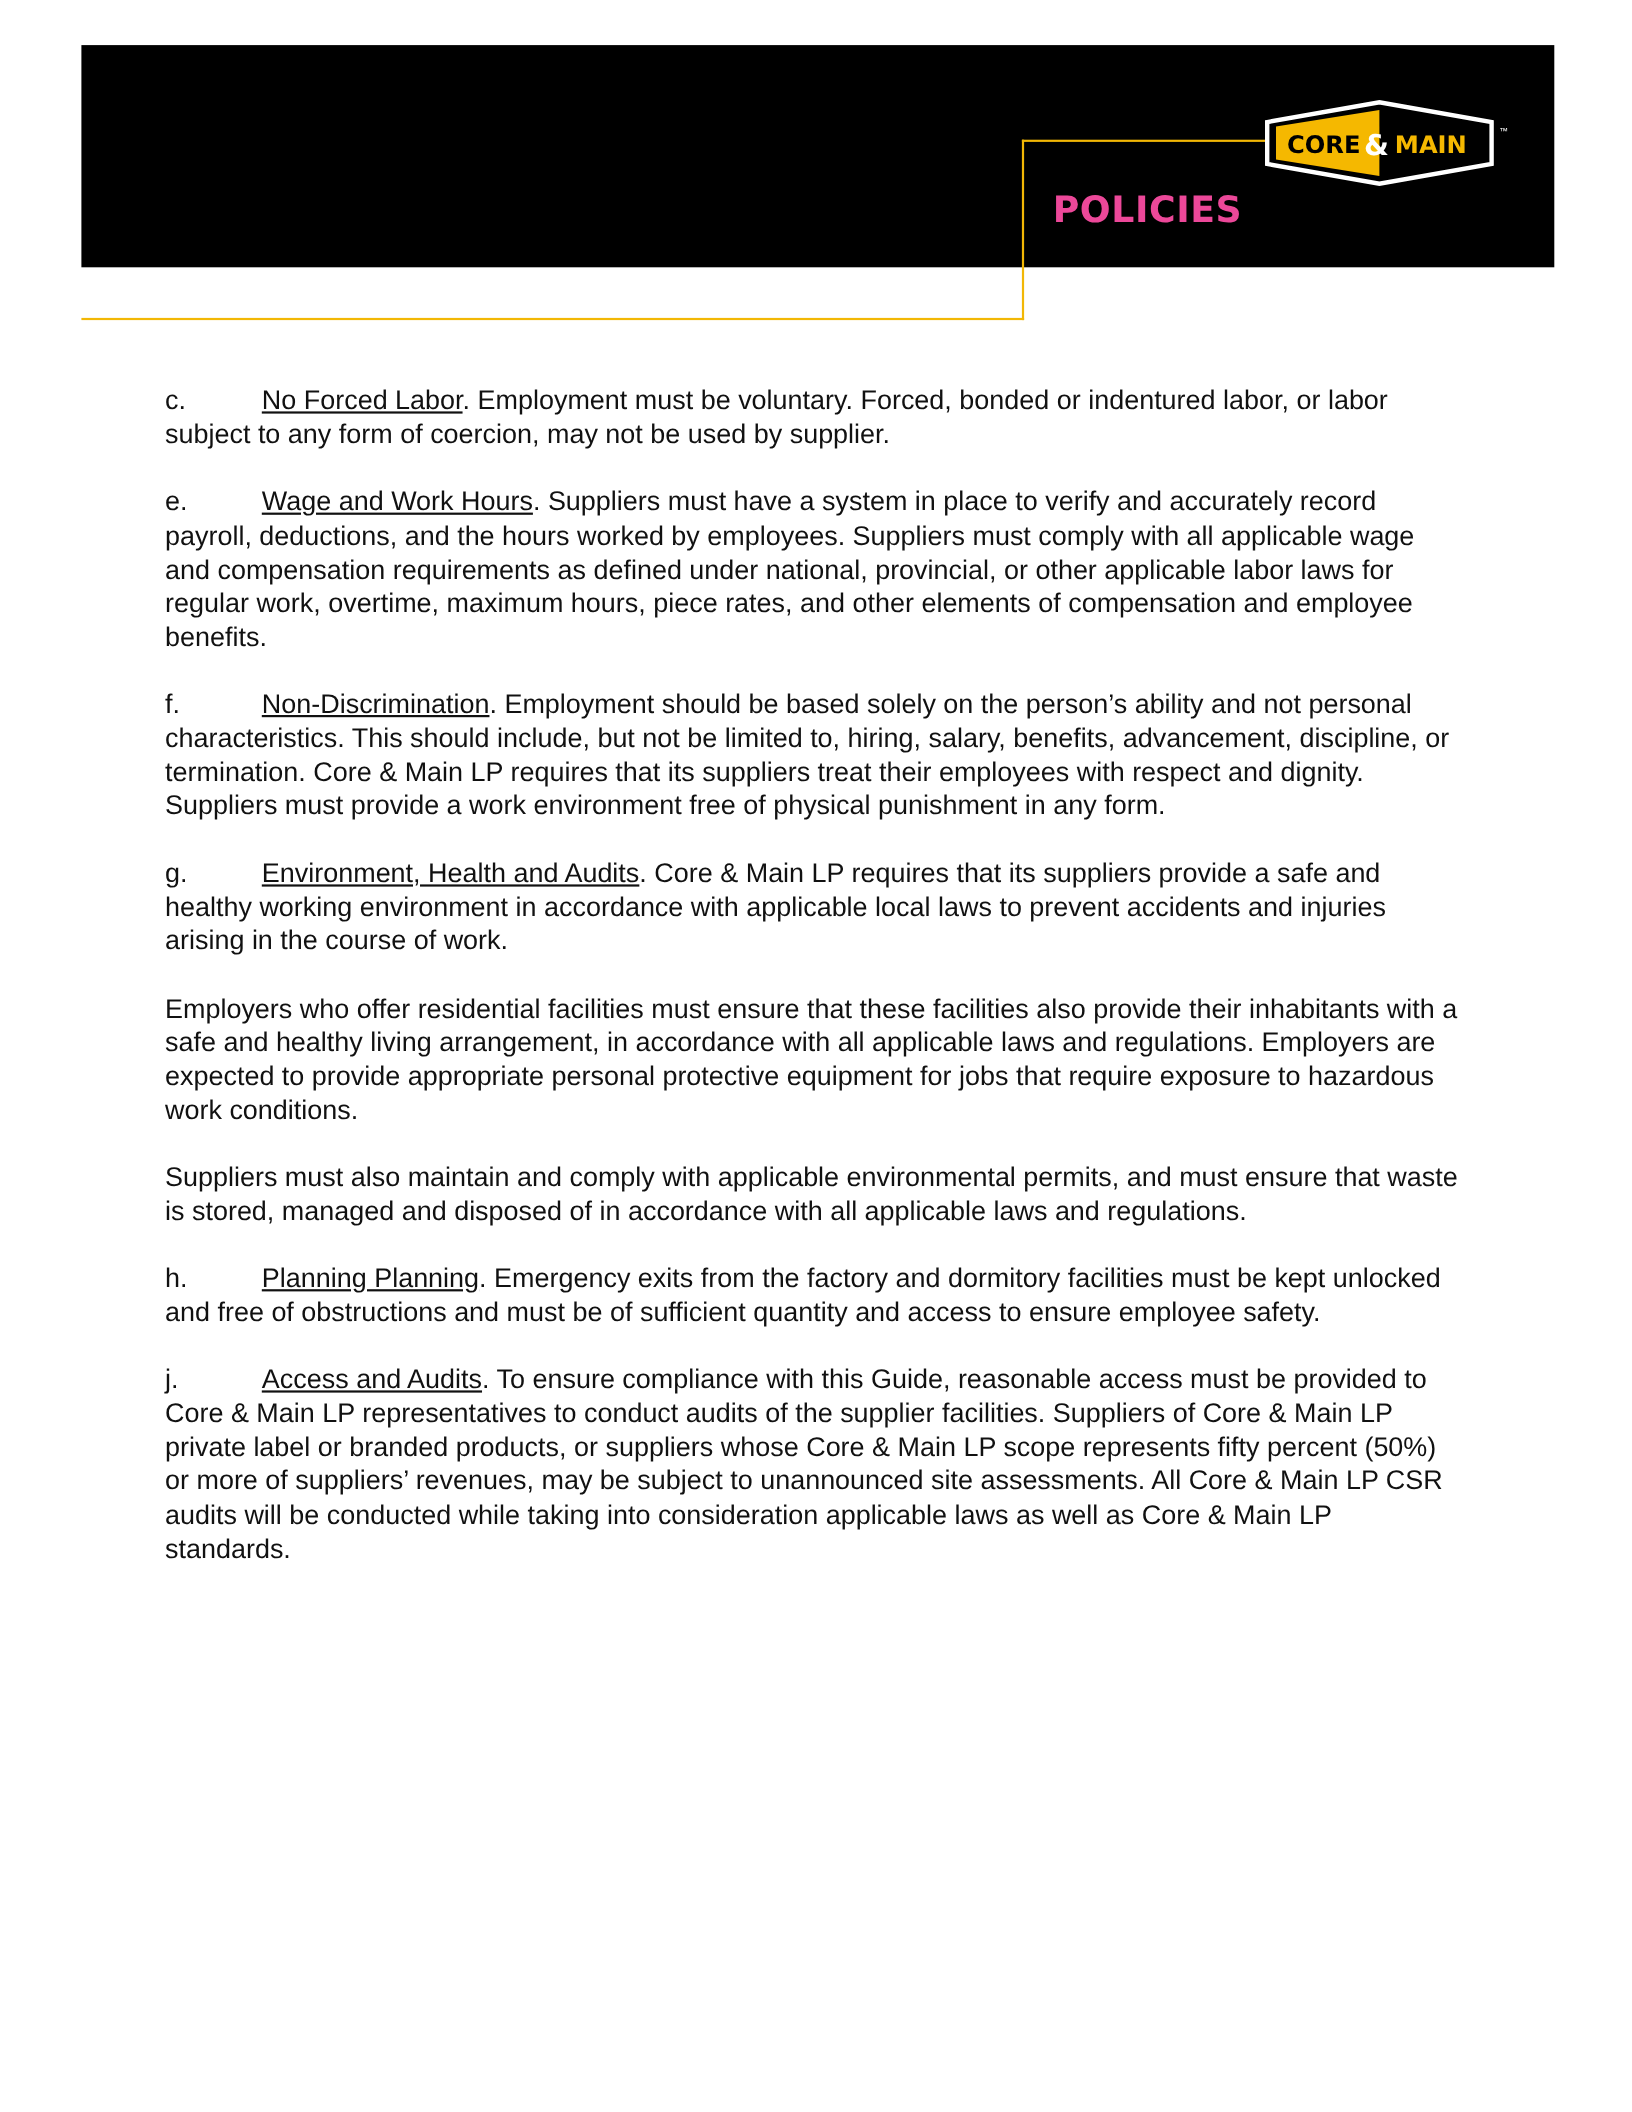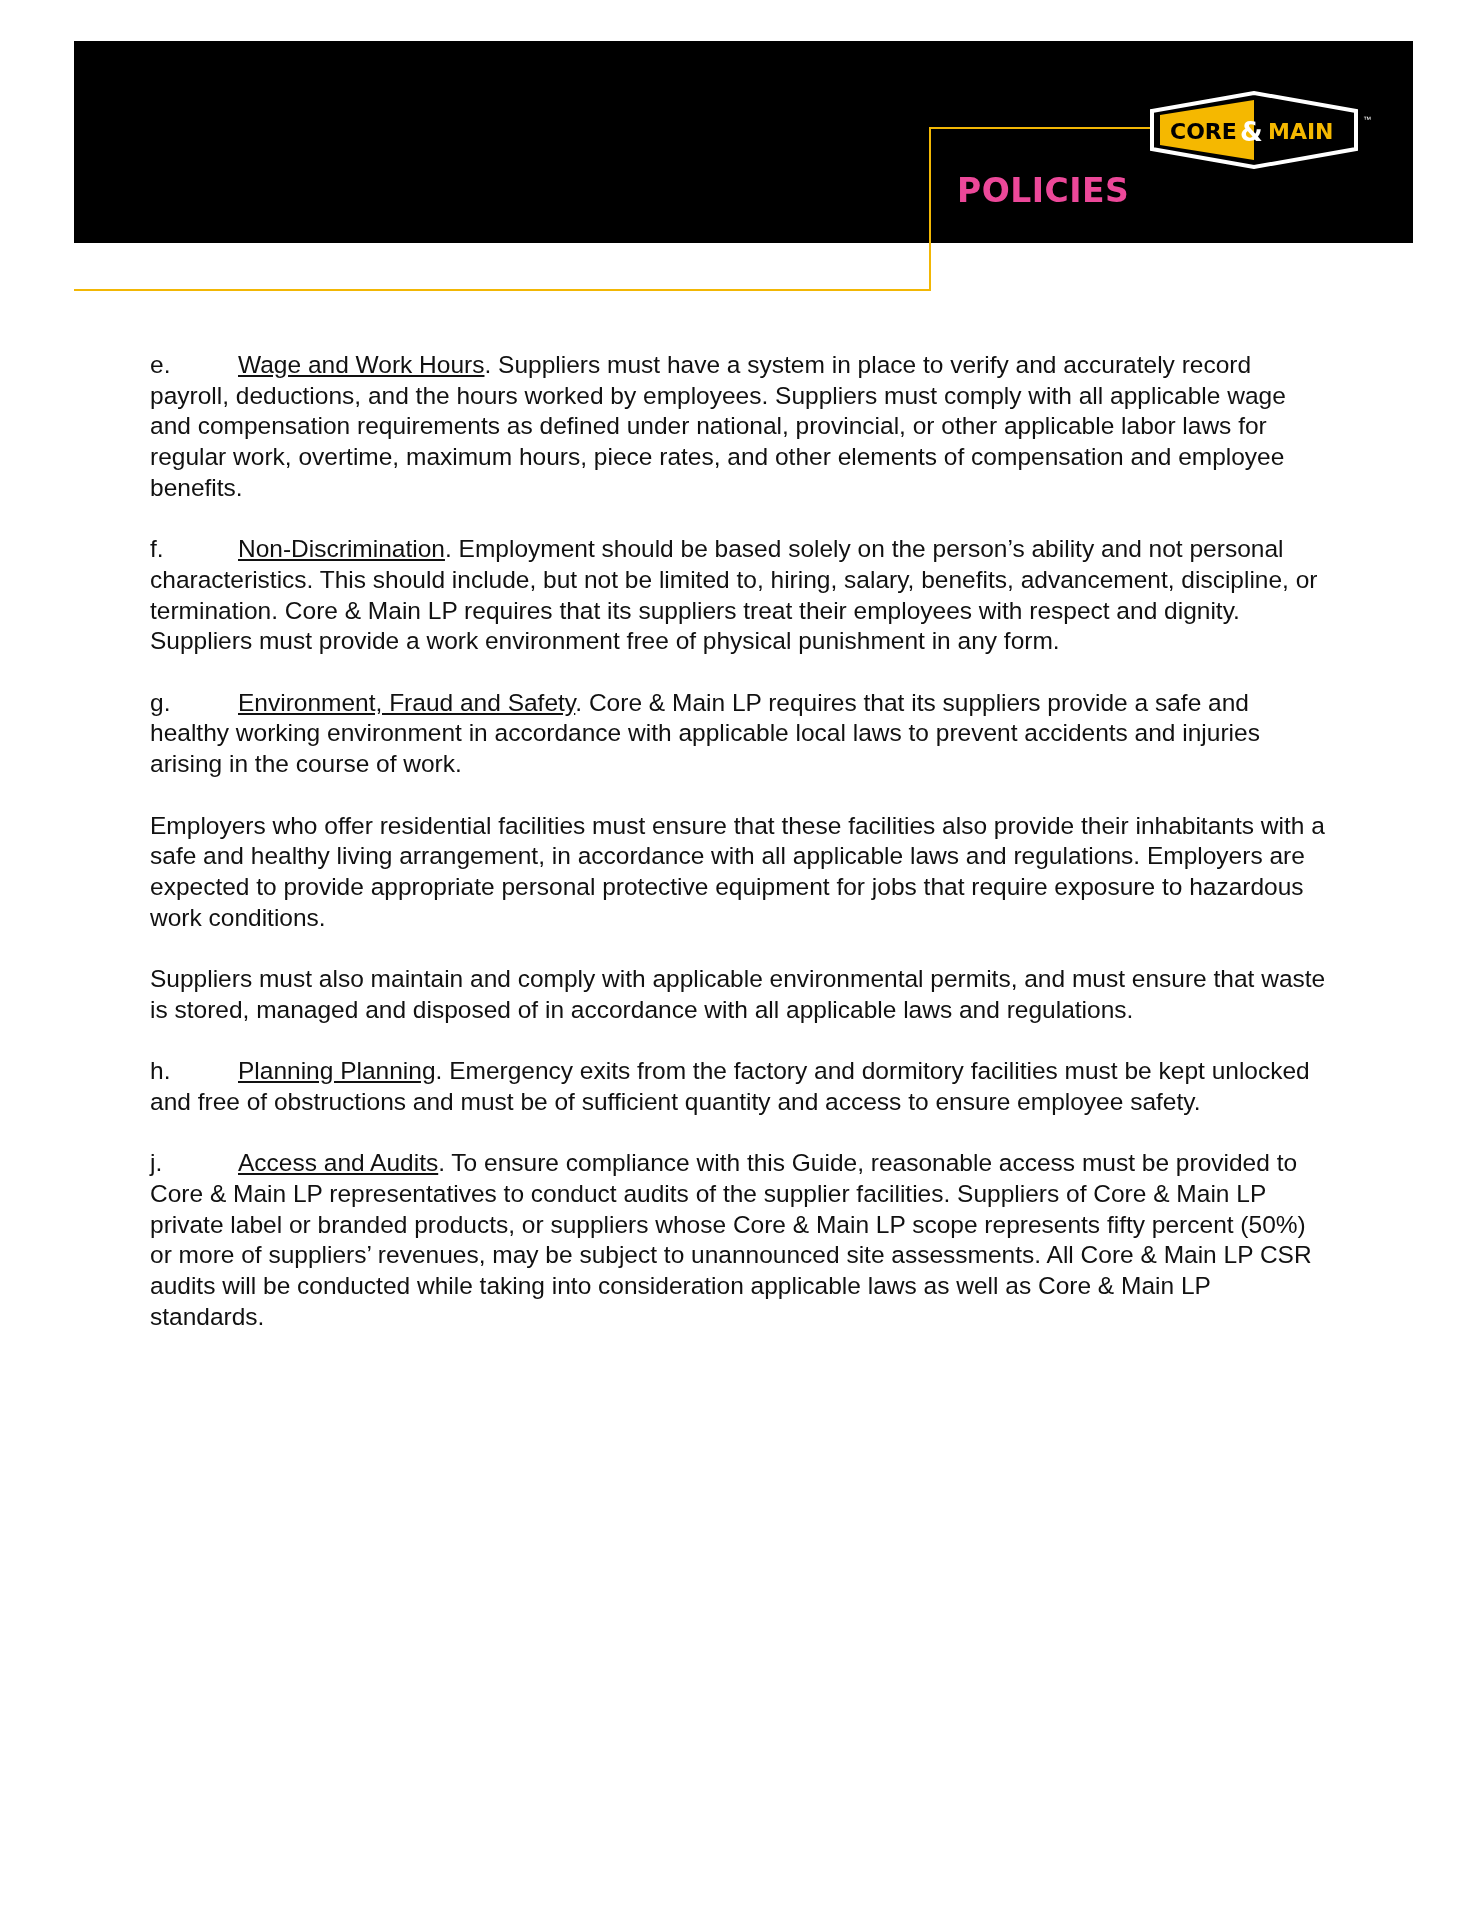--- a/index.html
+++ b/index.html
@@ -28,20 +28,21 @@
   <polygon points="6,20 108,2 210,20 210,58 108,76 6,58" fill="#000" stroke="#fff" stroke-width="4"></polygon>
   <polygon points="14,24 108,9 108,69 14,54" fill="#f5b800"></polygon>
   <text x="24" y="48" font-family="DejaVu Sans, sans-serif" font-weight="bold" font-size="22" fill="#000">CORE</text>
   <text x="94" y="50" font-family="DejaVu Sans, sans-serif" font-weight="bold" font-size="26" fill="#fff">&amp;</text>
   <text x="122" y="48" font-family="DejaVu Sans, sans-serif" font-weight="bold" font-size="22" fill="#f5b800">MAIN</text>
 </svg>
 <div class="tm">™</div>
 <div class="policies">POLICIES</div>
 
 <div class="content">
+  <p class="para"><span class="marker">c.</span><span class="heading">No Forced Labor</span><span>. Employment must be voluntary. Forced, bonded or indentured labor, or labor subject to any form of coercion, may not be used by supplier.</span></p>
   <p class="para"><span class="marker">e.</span><span class="heading">Wage and Work Hours</span><span>. Suppliers must have a system in place to verify and accurately record payroll, deductions, and the hours worked by employees. Suppliers must comply with all applicable wage and compensation requirements as defined under national, provincial, or other applicable labor laws for regular work, overtime, maximum hours, piece rates, and other elements of compensation and employee benefits.</span></p>
   <p class="para"><span class="marker">f.</span><span class="heading">Non-Discrimination</span><span>. Employment should be based solely on the person’s ability and not personal characteristics. This should include, but not be limited to, hiring, salary, benefits, advancement, discipline, or termination. Core &amp; Main LP requires that its suppliers treat their employees with respect and dignity. Suppliers must provide a work environment free of physical punishment in any form.</span></p>
-  <p class="para"><span class="marker">g.</span><span class="heading">Environment, Fraud and Safety</span><span>. Core &amp; Main LP requires that its suppliers provide a safe and healthy working environment in accordance with applicable local laws to prevent accidents and injuries arising in the course of work.</span></p>
+  <p class="para"><span class="marker">g.</span><span class="heading">Environment, Health and Audits</span><span>. Core &amp; Main LP requires that its suppliers provide a safe and healthy working environment in accordance with applicable local laws to prevent accidents and injuries arising in the course of work.</span></p>
   <p class="para">Employers who offer residential facilities must ensure that these facilities also provide their inhabitants with a safe and healthy living arrangement, in accordance with all applicable laws and regulations. Employers are expected to provide appropriate personal protective equipment for jobs that require exposure to hazardous work conditions.</p>
   <p class="para">Suppliers must also maintain and comply with applicable environmental permits, and must ensure that waste is stored, managed and disposed of in accordance with all applicable laws and regulations.</p>
   <p class="para"><span class="marker">h.</span><span class="heading">Planning Planning</span><span>. Emergency exits from the factory and dormitory facilities must be kept unlocked and free of obstructions and must be of sufficient quantity and access to ensure employee safety.</span></p>
   <p class="para"><span class="marker">j.</span><span class="heading">Access and Audits</span><span>. To ensure compliance with this Guide, reasonable access must be provided to Core &amp; Main LP representatives to conduct audits of the supplier facilities. Suppliers of Core &amp; Main LP private label or branded products, or suppliers whose Core &amp; Main LP scope represents fifty percent (50%) or more of suppliers’ revenues, may be subject to unannounced site assessments. All Core &amp; Main LP CSR audits will be conducted while taking into consideration applicable laws as well as Core &amp; Main LP standards.</span></p>
 </div>
 
 </body></html>

